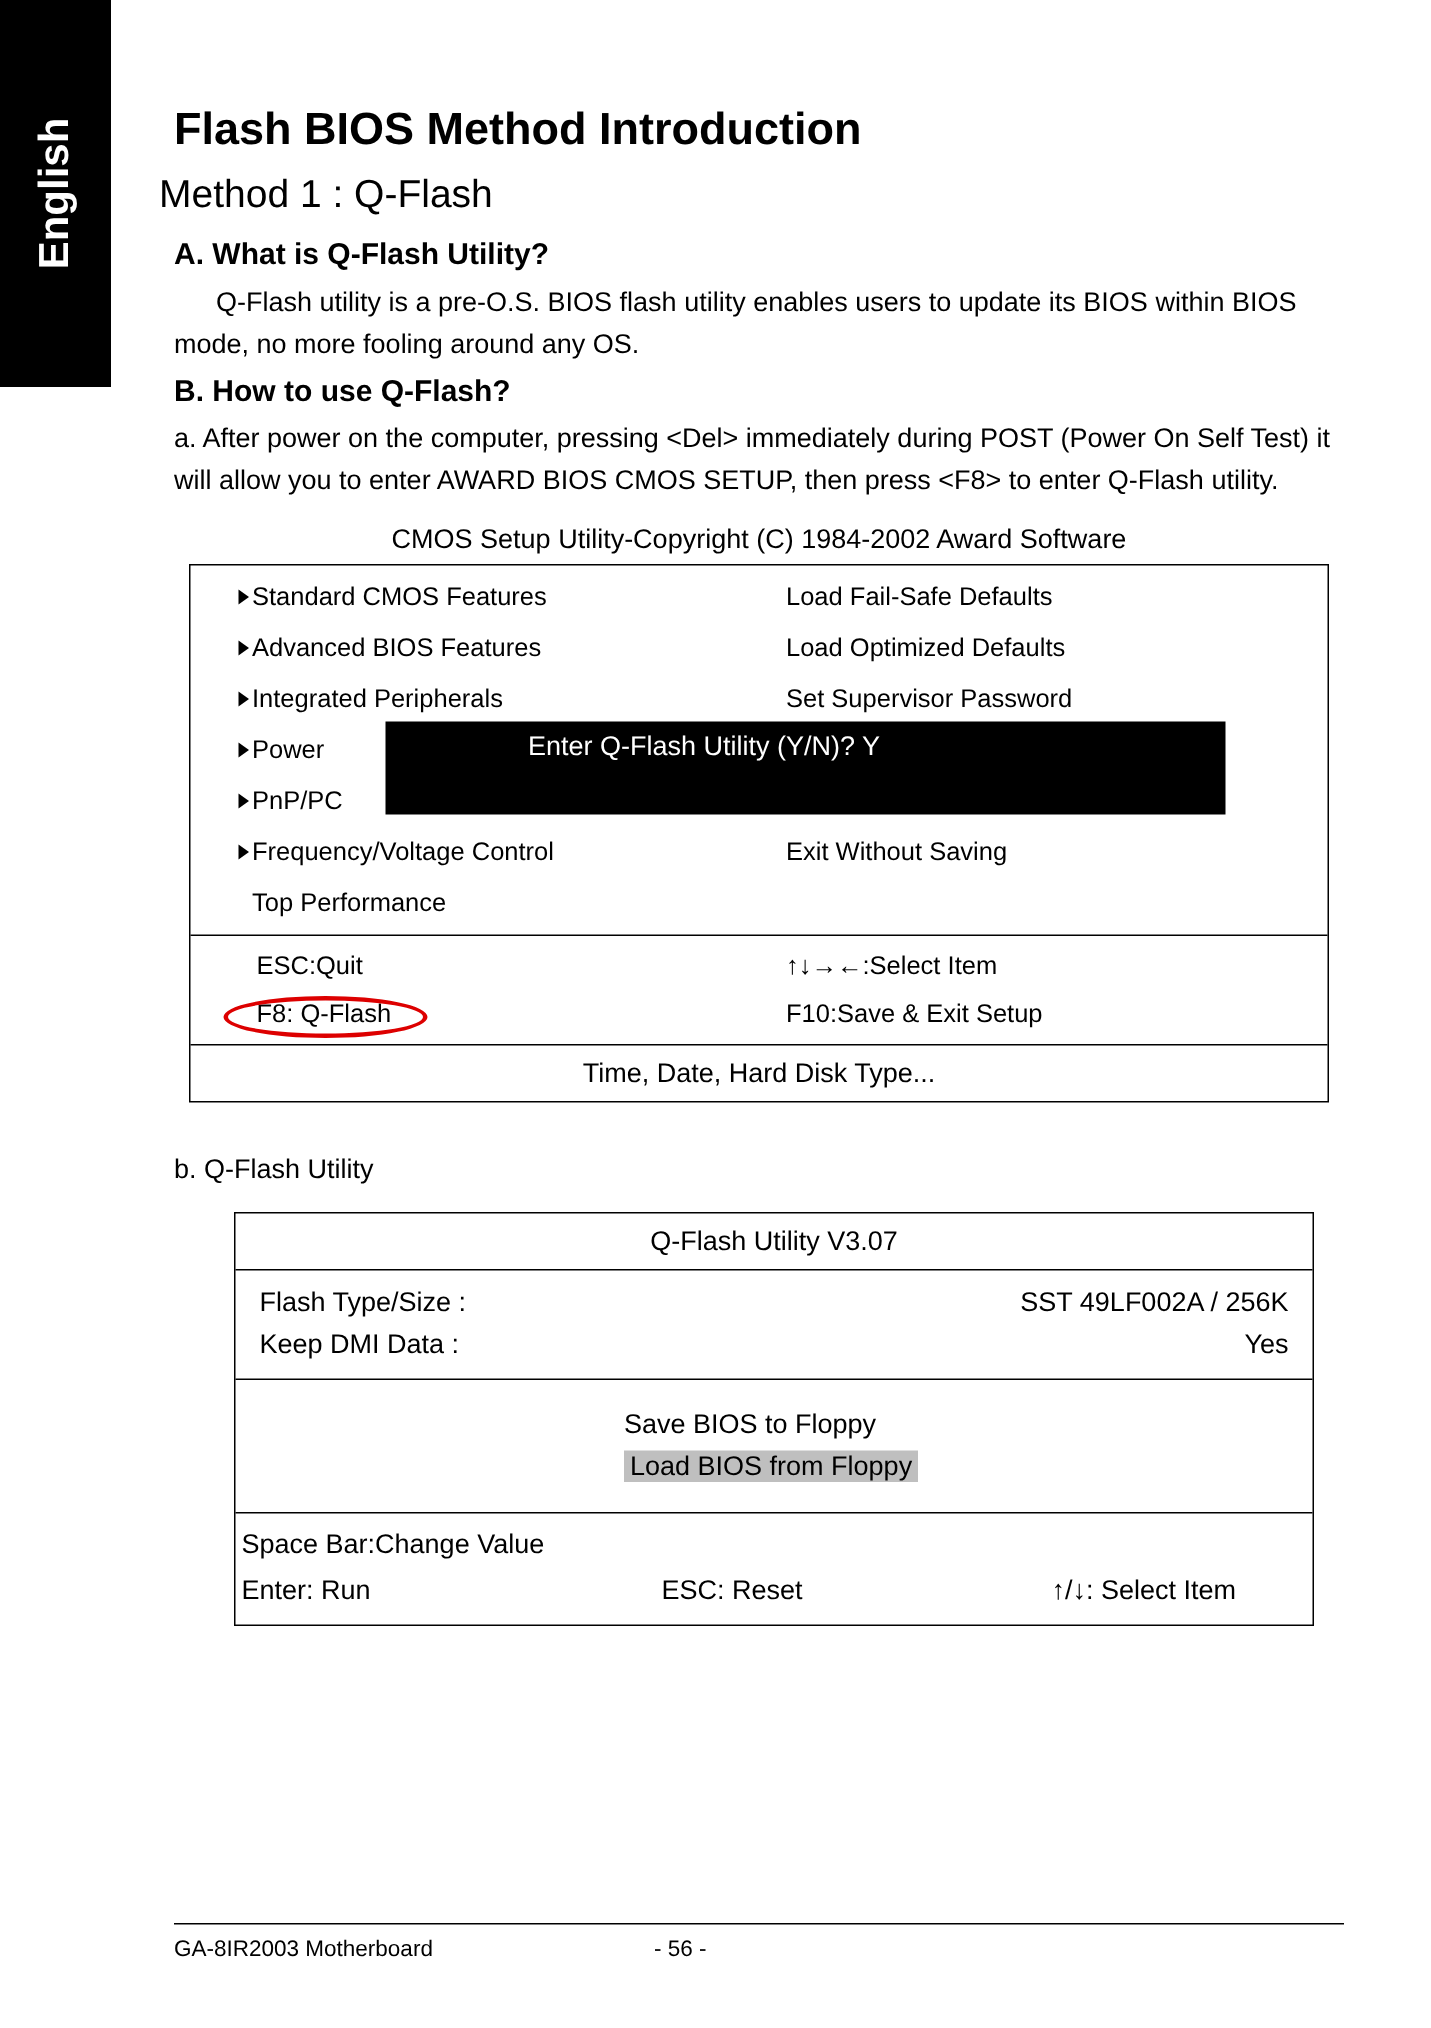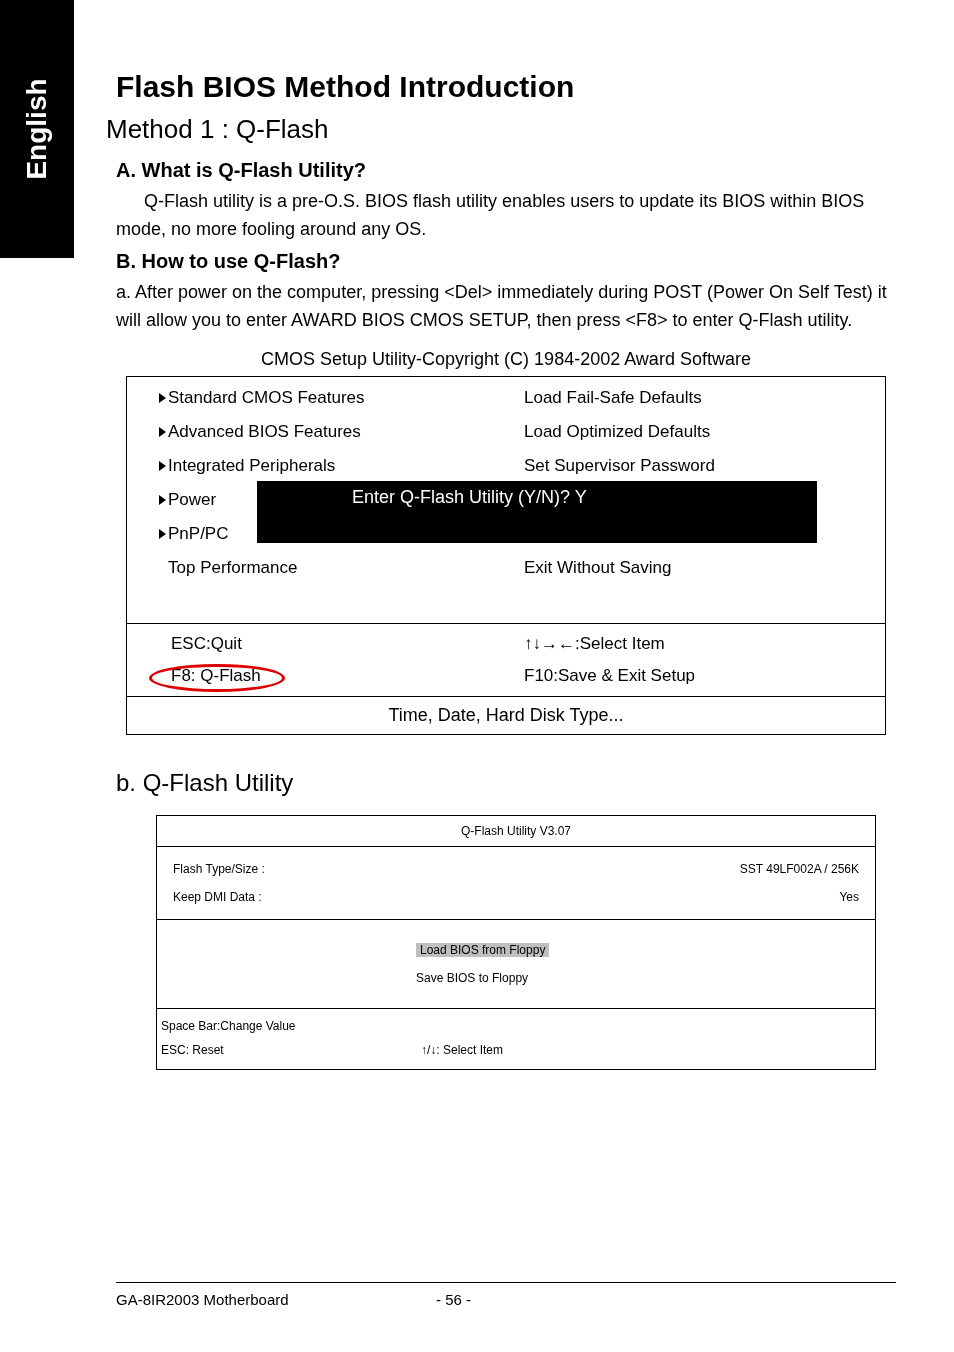--- a/index.html
+++ b/index.html
@@ -129,29 +129,29 @@
     z-index: 5;
   }
   .cmos-bottom {
     border-top: 1.5px solid #000;
     text-align: center;
     padding: 8px 0;
     font-size: 18px;
   }
 
   .qf-label {
-    font-size: 24px;
+    font-size: 18px;
     margin-top: 34px;
     margin-bottom: 18px;
   }
   .qf-table {
     border: 1.5px solid #000;
     width: 720px;
     margin-left: 40px;
-    font-size: 12px;
+    font-size: 18px;
   }
   .qf-title-row {
     text-align: center;
     padding: 8px 0;
     border-bottom: 1.5px solid #000;
   }
   .qf-info {
     padding: 8px 16px;
     border-bottom: 1.5px solid #000;
   }
@@ -242,20 +242,24 @@
           </div>
         <div class="cmos-row">
             <span class="tri"></span>
             <span>Power</span>
           </div>
         <div class="cmos-row">
             <span class="tri"></span>
             <span>PnP/PC</span>
           </div>
         <div class="cmos-row">
+            <span class="tri"></span>
+            <span>Frequency/Voltage Control</span>
+          </div>
+        <div class="cmos-row">
             <span style="width:0;margin-left:-12px;margin-right:9px;"></span>
             <span>Top Performance</span>
           </div>
       </div>
       <div class="cmos-col right">
         <div class="cmos-row">
             <span>Load Fail-Safe Defaults</span>
           </div>
         <div class="cmos-row">
             <span>Load Optimized Defaults</span>
@@ -307,30 +311,31 @@
         <div>SST 49LF002A / 256K</div>
       </div>
       <div class="qf-info-row">
         <div class="qf-info-label">Keep DMI Data    :</div>
         <div>Yes</div>
       </div>
     </div>
     <div class="qf-ops">
       <div class="qf-ops-inner">
         <div class="qf-op-row">
-          <span class="qf-highlight">Load BIOS from Floppy</span>
+          <span>Save BIOS to Floppy</span>
         </div>
         <div class="qf-op-row">
-          <span>Save BIOS to Floppy</span>
+          <span class="qf-highlight">Load BIOS from Floppy</span>
         </div>
       </div>
     </div>
     <div class="qf-foot">
       <div class="qf-foot-top">Space Bar:Change Value</div>
       <div class="qf-foot-bot">
+        <div class="c1">Enter: Run</div>
         <div class="c2">ESC: Reset</div>
         <div class="c3">↑/↓: Select Item</div>
       </div>
     </div>
   </div>
 
 </div>
 
 <div class="footer">
   <div class="f-left">GA-8IR2003 Motherboard</div>

